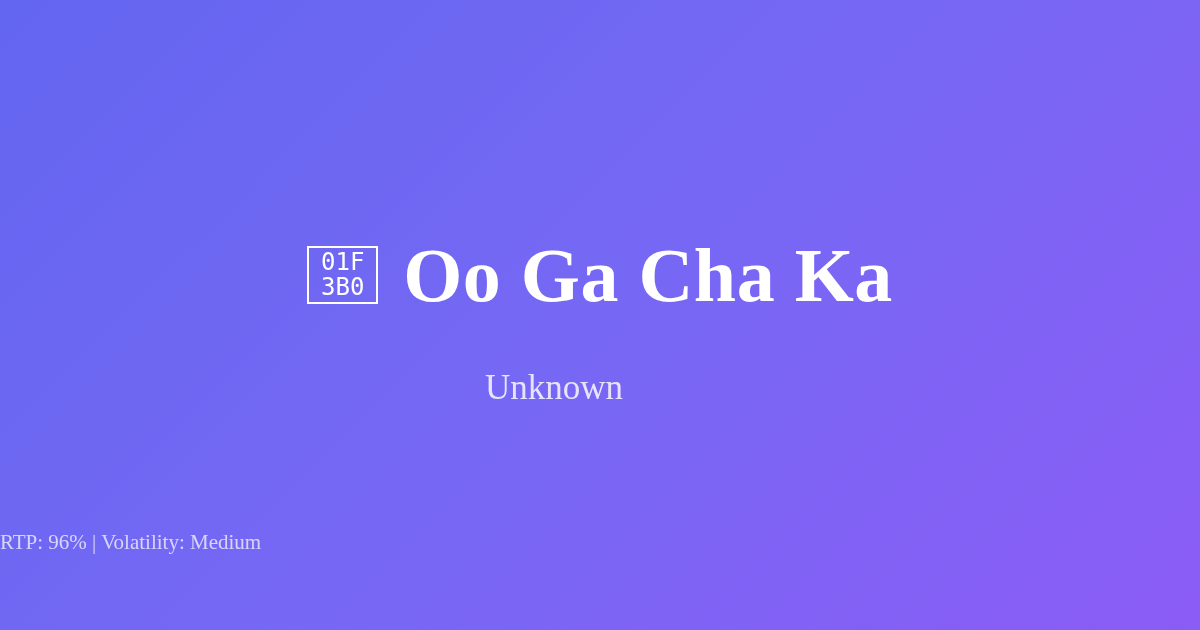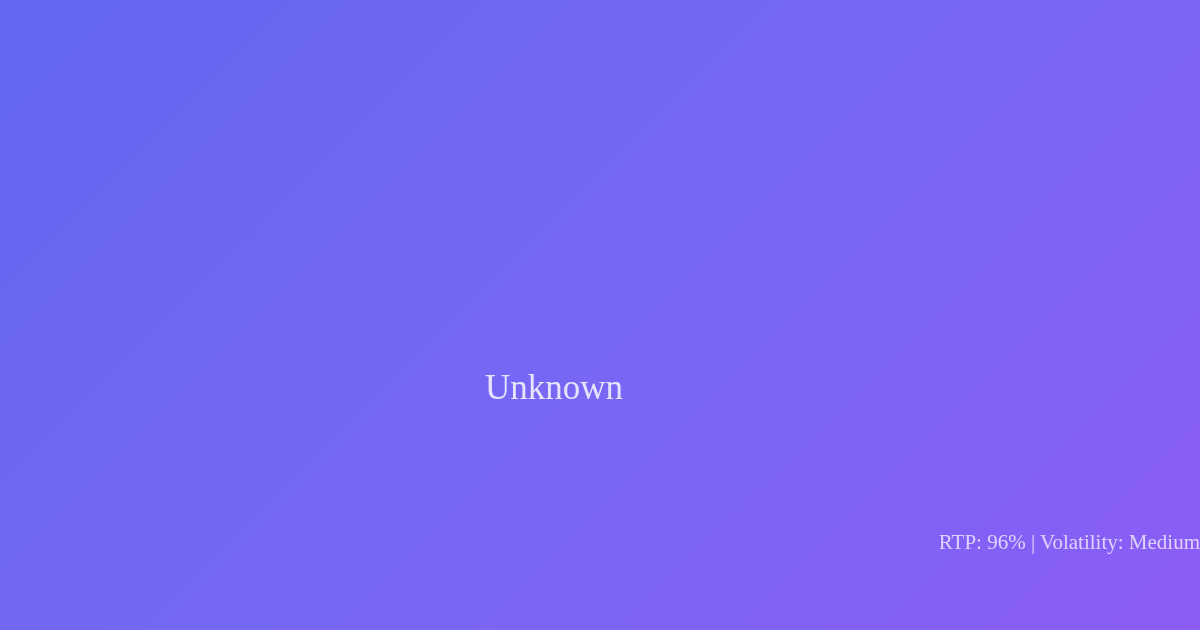--- a/index.html
+++ b/index.html
@@ -88,36 +88,46 @@
     color: rgba(255, 255, 255, 0.82);
     white-space: nowrap;
   }
 
   
   .stats {
     position: absolute;
     top: 529px;
     left: 0;
     width: 1200px;
-    text-align: right;
+    text-align: left;
     font-family: "Liberation Serif", "DejaVu Serif", serif;
     font-size: 21px;
     font-weight: 400;
     line-height: 26px;
     color: rgba(255, 255, 255, 0.72);
     white-space: nowrap;
   }
 
   .stats span { white-space: pre; }
 </style>
 </head>
 <body>
 
 <div class="card">
 
+  <div class="title-row">
+
+    <div class="tofu">
+      <div class="tofu-line">01F</div>
+      <div class="tofu-line">3B0</div>
+    </div>
+
+    <div class="game-title">Oo Ga Cha Ka</div>
+
+  </div>
 
   <div class="provider">Unknown</div>
 
   <div class="stats">
     <span>RTP: 96% | Volatility: Medium</span>
   </div>
 
 </div>
 
 </body></html>

